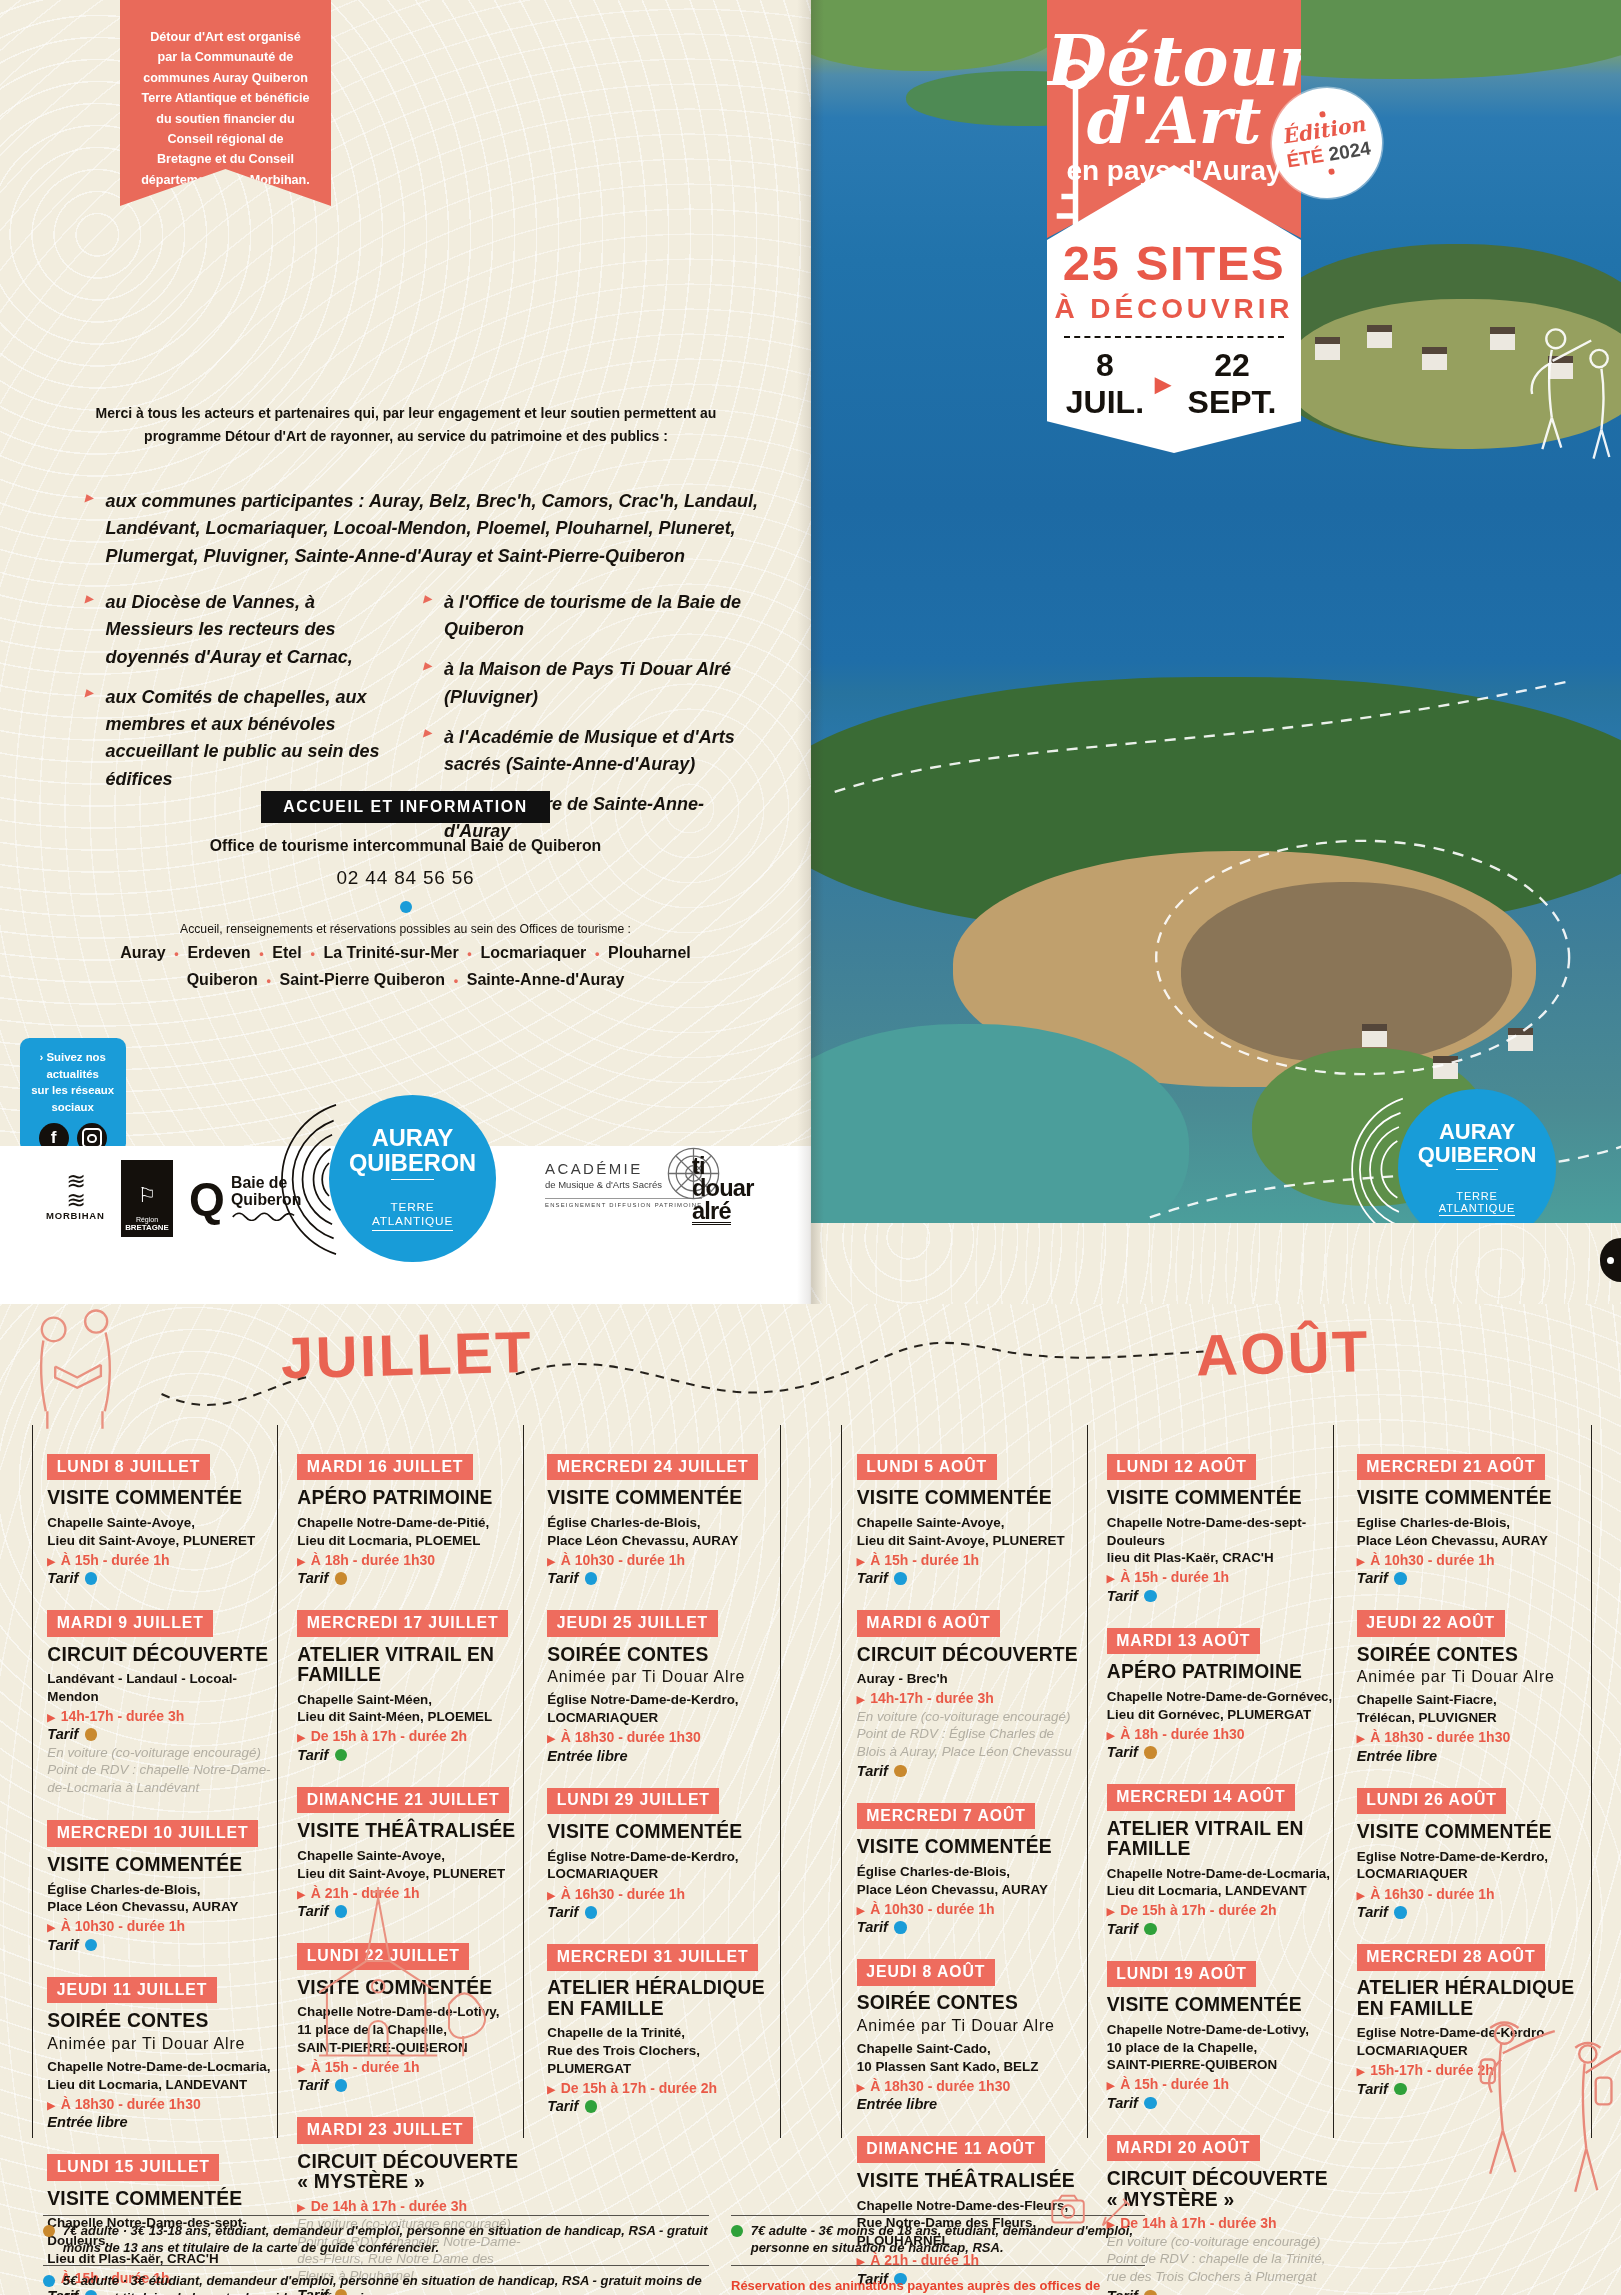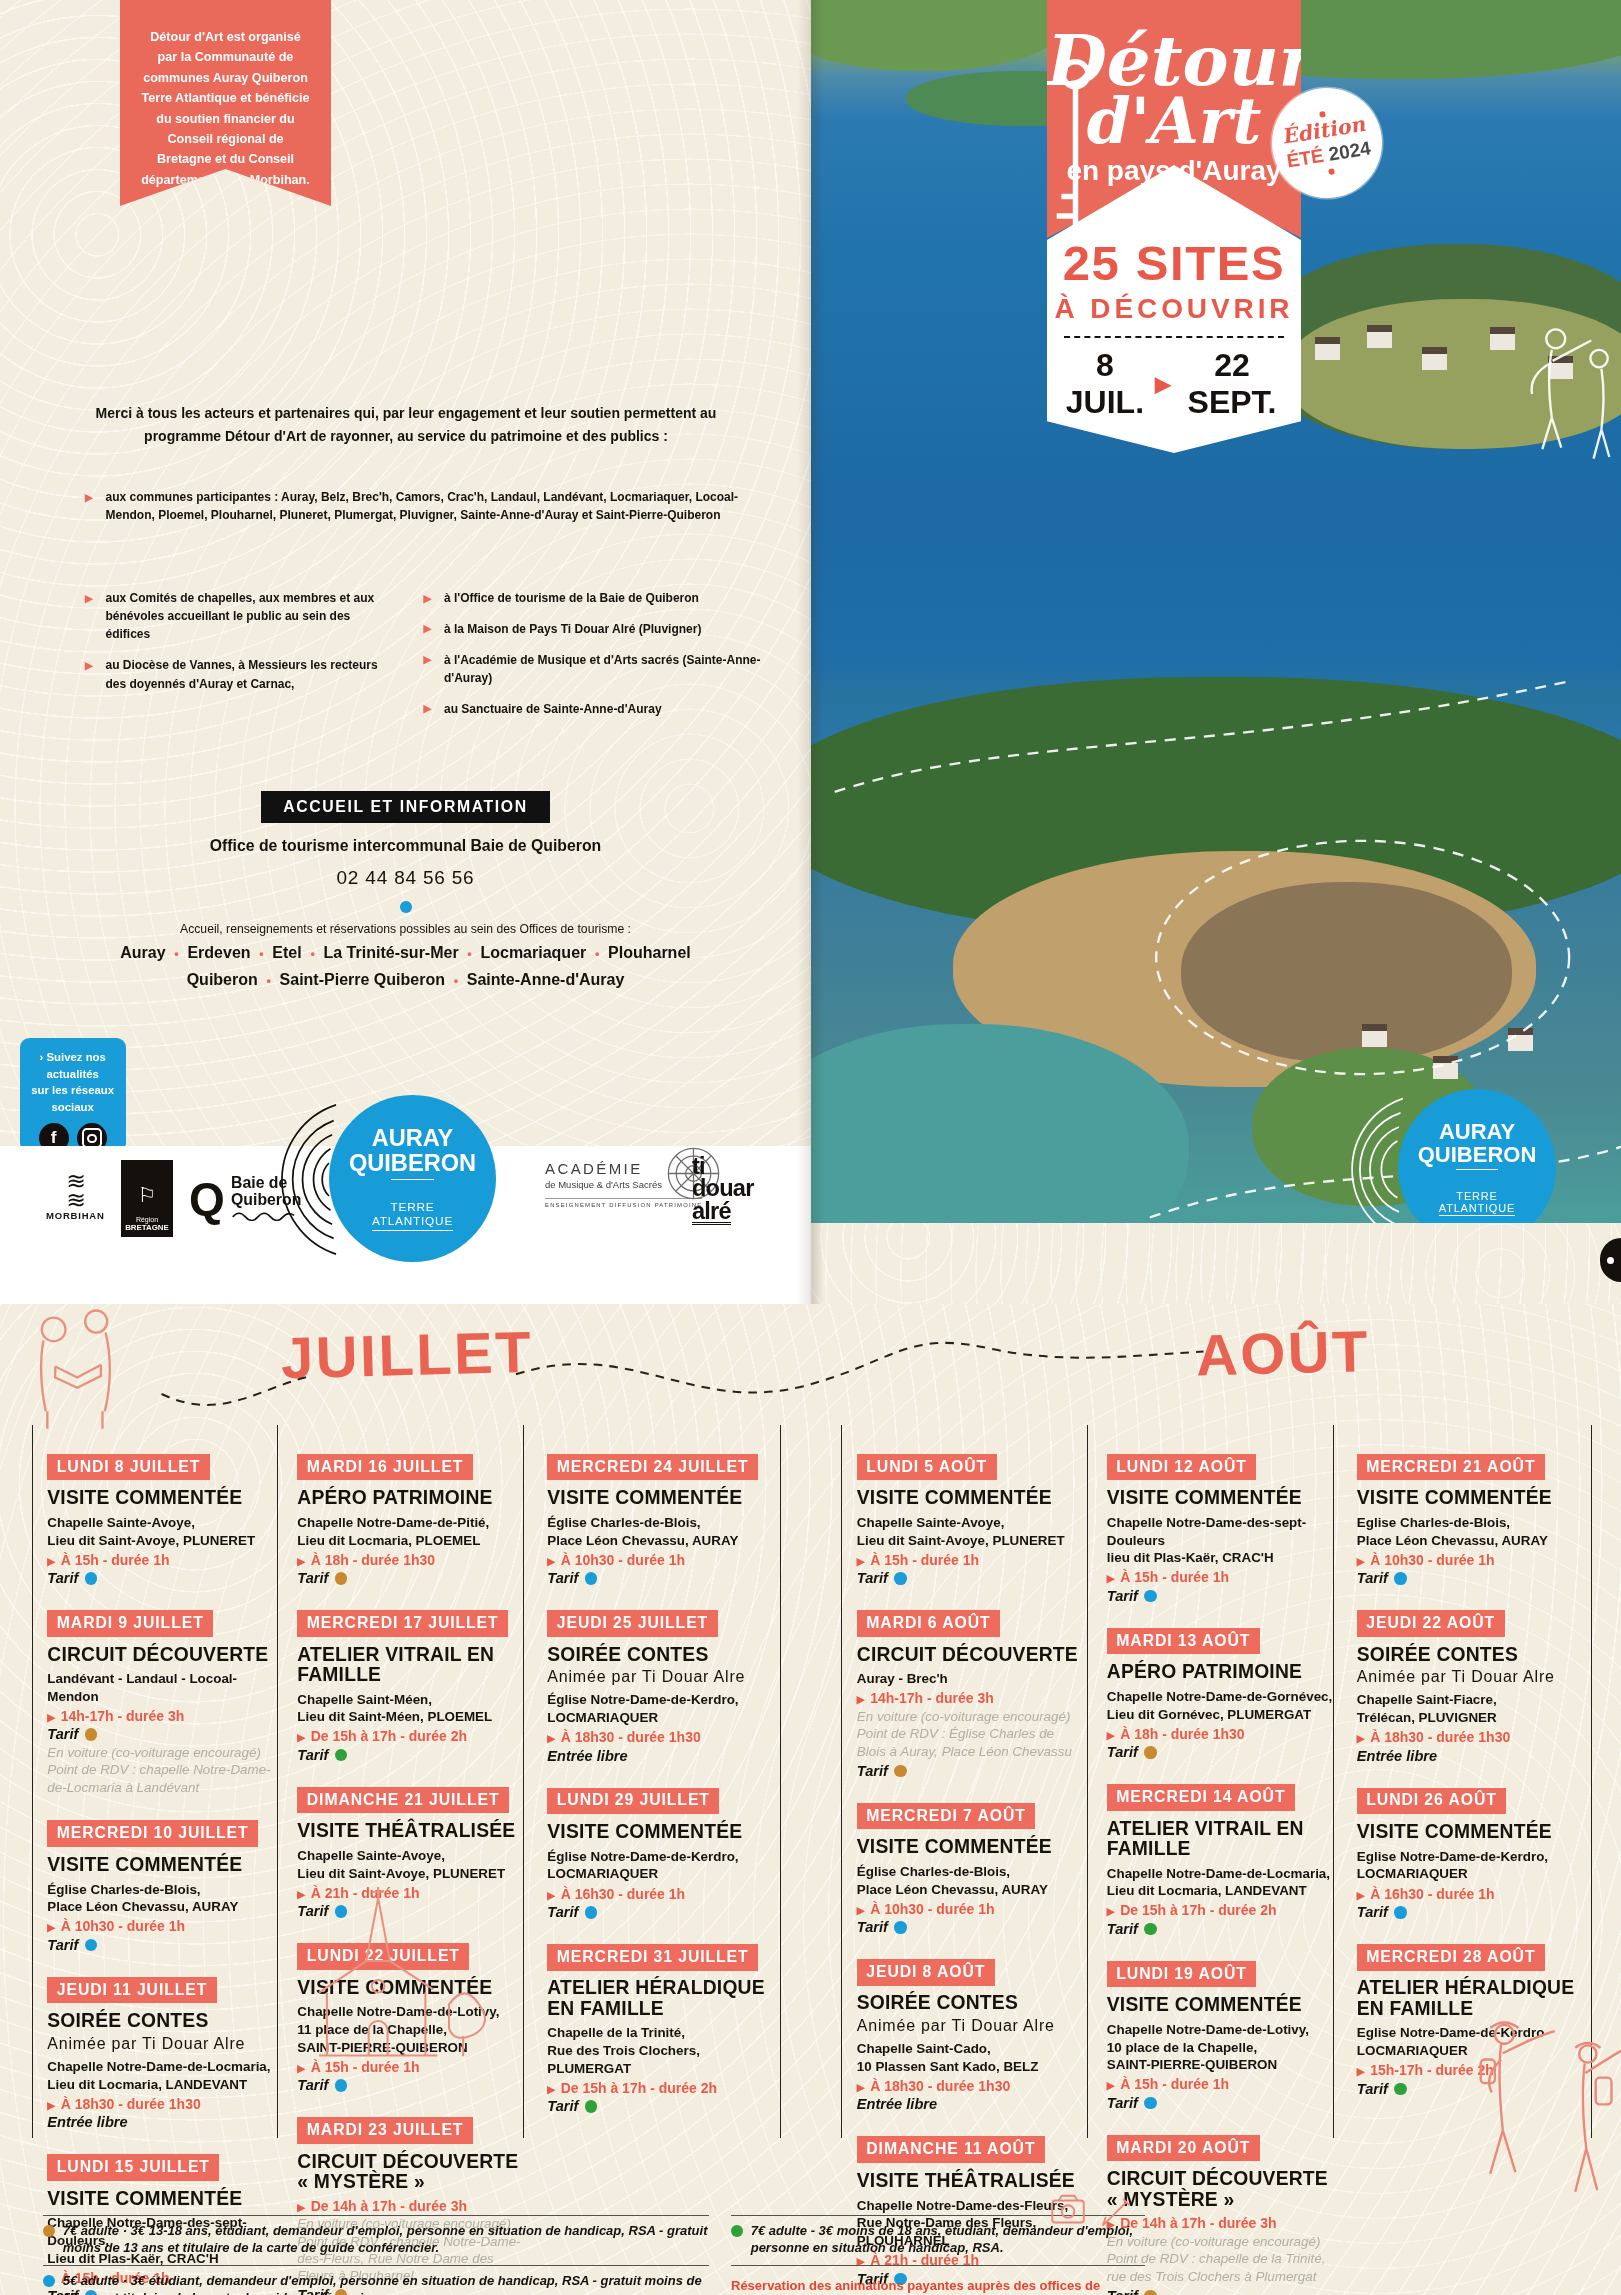--- a/index.html
+++ b/index.html
@@ -8,21 +8,21 @@
   .topo{background-color:#f2edde;background-image:
     repeating-radial-gradient(circle at 12% 18%, rgba(255,255,255,0) 0 20.5px, rgba(255,255,255,.55) 20.5px 22px),
     repeating-radial-gradient(circle at 85% 62%, rgba(255,255,255,0) 0 23.6px, rgba(255,255,255,.45) 23.6px 25px);}
   
   #left-page{left:0;top:0;width:811px;height:1304px;}
   #intro-ribbon{left:120px;top:0;width:211px;height:206px;background:#e96a5a;color:#fff;
     clip-path:polygon(0 0,100% 0,100% 100%,50% 82%,0 100%);padding:27px 20.5px 0;box-sizing:border-box;
     font-size:12.6px;line-height:1.62;font-weight:700;text-align:center;}
   .centerblock{left:0;width:811px;text-align:center;}
   #thanks{left:71px;top:402px;width:670px;text-align:center;font-size:14px;line-height:1.62;font-weight:700;}
-  .bullet{position:relative;padding-left:20.5px;font-size:12px;line-height:1.52;font-weight:700;}
+  .bullet{position:relative;padding-left:20.5px;font-size:18px;line-height:1.52;font-weight:700;font-style:italic;}
   .bullet::before{content:"▶";position:absolute;left:0;top:1.6px;font-size:10.2px;color:#e96a5a;}
   #communes{left:85px;top:488px;width:666px;}
   #partners{left:85px;top:589px;width:693px;display:flex;gap:31.5px;}
   #partners .pcol1{width:307px;}
   #partners .pcol2{width:339px;}
   #partners .pitem{margin-bottom:12.6px;}
   #info-box-wrap{top:791px;}
   #info-box{display:inline-block;background:#111;color:#fff;font-size:15.8px;font-weight:700;letter-spacing:1.6px;padding:7px 22px;}
   #office-line{top:837px;font-size:15.8px;font-weight:700;}
   #phone-line{top:867px;font-size:19px;font-weight:400;letter-spacing:0.8px;}
@@ -128,22 +128,22 @@
 </head>
 <body>
 
 <div id="left-page" class="abs topo">
   <div id="intro-ribbon" class="abs">Détour d'Art est organisé par la Communauté de communes Auray Quiberon Terre Atlantique et bénéficie du soutien financier du Conseil régional de Bretagne et du Conseil départemental du Morbihan.</div>
   <div id="thanks" class="abs">Merci à tous les acteurs et partenaires qui, par leur engagement et leur soutien permettent au programme Détour d'Art de rayonner, au service du patrimoine et des publics :</div>
   <div id="communes" class="abs bullet">aux communes participantes : Auray, Belz, Brec'h, Camors, Crac'h, Landaul, Landévant, Locmariaquer, Locoal-Mendon, Ploemel, Plouharnel, Pluneret, Plumergat, Pluvigner, Sainte-Anne-d'Auray et Saint-Pierre-Quiberon</div>
   <div id="partners" class="abs">
     <div class="pcol1">
 
-    <div class="pitem bullet">aux Comités de chapelles, aux membres et aux bénévoles accueillant le public au sein des édifices</div>
-        <div class="pitem bullet">au Diocèse de Vannes, à Messieurs les recteurs des doyennés d'Auray et Carnac,</div>
+    <div class="pitem bullet">au Diocèse de Vannes, à Messieurs les recteurs des doyennés d'Auray et Carnac,</div>
+        <div class="pitem bullet">aux Comités de chapelles, aux membres et aux bénévoles accueillant le public au sein des édifices</div>
       </div>
     <div class="pcol2">
 
     <div class="pitem bullet">à l'Office de tourisme de la Baie de Quiberon</div>
         <div class="pitem bullet">à la Maison de Pays Ti Douar Alré (Pluvigner)</div>
         <div class="pitem bullet">à l'Académie de Musique et d'Arts sacrés (Sainte-Anne-d'Auray)</div>
         <div class="pitem bullet">au Sanctuaire de Sainte-Anne-d'Auray</div>
       </div>
   </div>
   <div id="info-box-wrap" class="abs centerblock">

